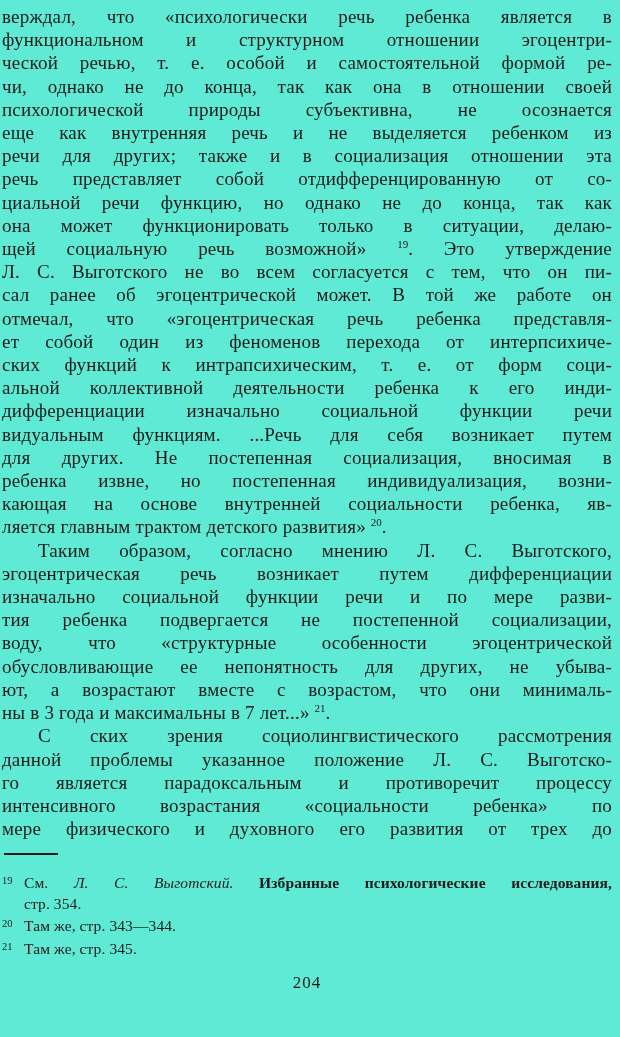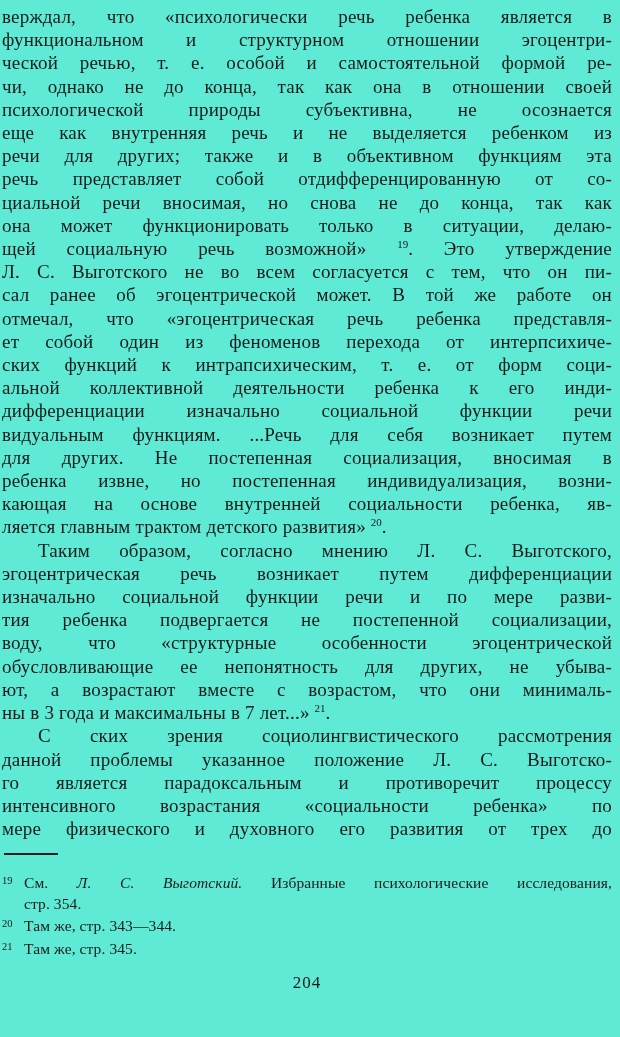--- a/index.html
+++ b/index.html
@@ -17,37 +17,37 @@
   .line { text-align:justify; text-align-last:justify; }
   .line.end { text-align-last:left; }
   .line.indent { text-indent:36px; }
   .sup { font-size:11px; vertical-align:super; line-height:0; letter-spacing:0; }
   .fn-divider { width:54px; border-top:2px solid #1b1b1b; margin:13px 0 0 2px; }
   .footnotes { font-size:15.5px; line-height:20.5px; margin-top:16px; letter-spacing:0.1px; }
   .fn-line { padding-left:22px; }
   .fn-line.just { text-align:justify; text-align-last:justify; }
   .fn-marker { display:inline-block; width:22px; margin-left:-22px; font-size:10.5px; vertical-align:4px; }
   .ital { font-style:italic; }
-  .bold { font-weight:normal; }
+  .bold { font-weight:bold; }
   .page-number { text-align:center; font-size:17px; margin-top:14px; letter-spacing:1px; }
 </style>
 </head>
 <body>
 
 <div class="page">
   <div class="body-text" id="body-text">
       <div class="line"><span>верждал, что «психологически речь ребенка является в</span></div>
       <div class="line"><span>функциональном и структурном отношении эгоцентри-</span></div>
       <div class="line"><span>ческой речью, т. е. особой и самостоятельной формой ре-</span></div>
       <div class="line"><span>чи, однако не до конца, так как она в отношении своей</span></div>
       <div class="line"><span>психологической природы субъективна, не осознается</span></div>
       <div class="line"><span>еще как внутренняя речь и не выделяется ребенком из</span></div>
-      <div class="line"><span>речи для других; также и в объективном функциям эта</span></div>
+      <div class="line"><span>речи для других; также и в социализация отношении эта</span></div>
       <div class="line"><span>речь представляет собой отдифференцированную от со-</span></div>
-      <div class="line"><span>циальной речи вносимая, но снова не до конца, так как</span></div>
+      <div class="line"><span>циальной речи функцию, но однако не до конца, так как</span></div>
       <div class="line"><span>она может функционировать только в ситуации, делаю-</span></div>
       <div class="line"><span>щей социальную речь возможной» </span><span class="sup">19</span><span>. Это утверждение</span></div>
       <div class="line"><span>Л. С. Выготского не во всем согласуется с тем, что он пи-</span></div>
       <div class="line"><span>сал ранее об эгоцентрической может. В той же работе он</span></div>
       <div class="line"><span>отмечал, что «эгоцентрическая речь ребенка представля-</span></div>
       <div class="line"><span>ет собой один из феноменов перехода от интерпсихиче-</span></div>
       <div class="line"><span>ских функций к интрапсихическим, т. е. от форм соци-</span></div>
       <div class="line"><span>альной коллективной деятельности ребенка к его инди-</span></div>
       <div class="line"><span>дифференциации изначально социальной функции речи</span></div>
       <div class="line"><span>видуальным функциям. ...Речь для себя возникает путем</span></div>

